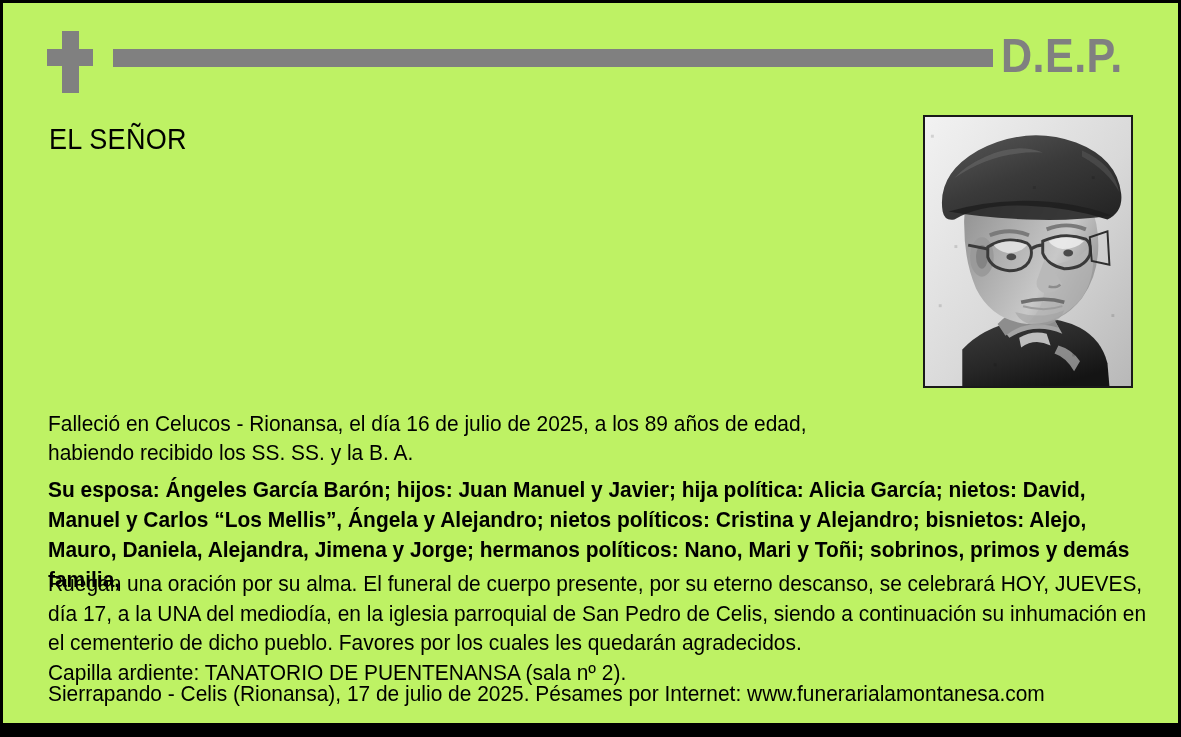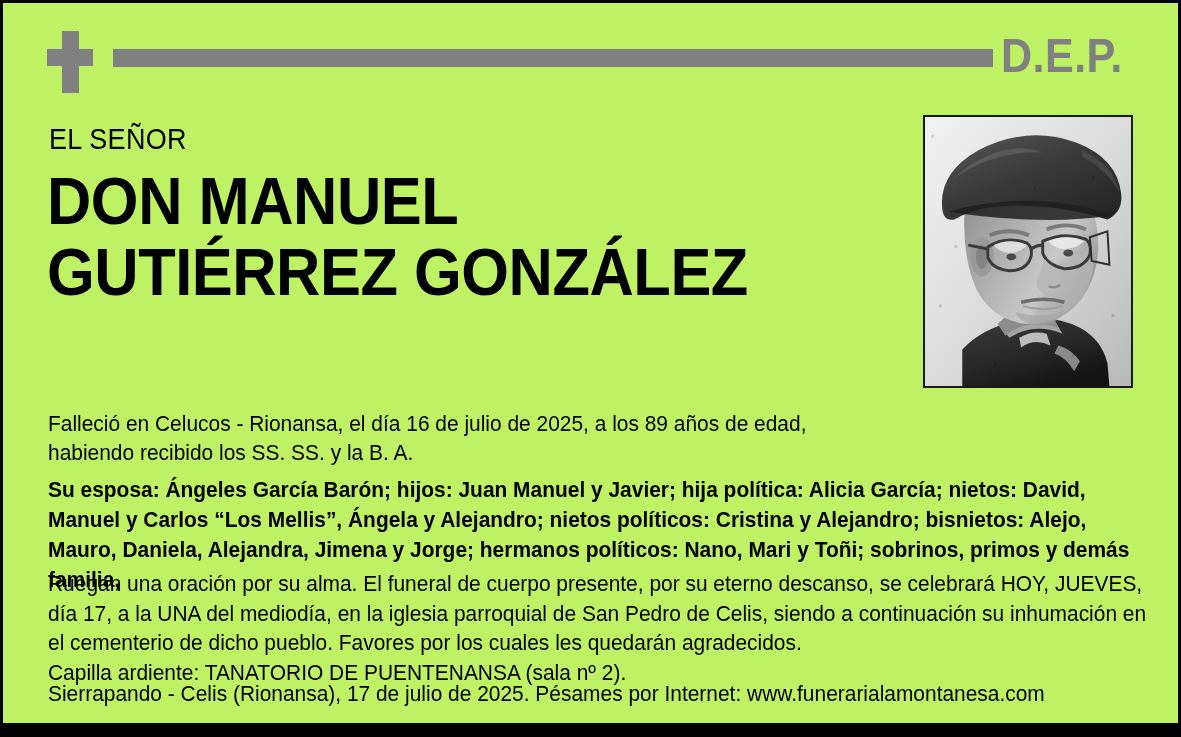--- a/index.html
+++ b/index.html
@@ -207,24 +207,20 @@
   <div class="inner">
 
     <div class="top-band">
       <div class="cross"></div>
       <div class="rule"></div>
       <div class="dep">D.E.P.</div>
     </div>
 
     <div class="el-senor">EL SEÑOR</div>
 
-    <div class="name-block">
-      <div class="name-line">DON MANUEL</div>
-      <div class="name-line">GUTIÉRREZ GONZÁLEZ</div>
-    </div>
 
 
     <div class="death-info">
       <div>Falleció en Celucos - Rionansa, el día 16 de julio de 2025, a los 89 años de edad,</div>
       <div>habiendo recibido los SS. SS. y la B. A.</div>
     </div>
 
     <div class="family">Su esposa: Ángeles García Barón; hijos: Juan Manuel y Javier; hija política: Alicia García; nietos: David, Manuel y Carlos “Los Mellis”, Ángela y Alejandro; nietos políticos: Cristina y Alejandro; bisnietos: Alejo, Mauro, Daniela, Alejandra, Jimena y Jorge; hermanos políticos: Nano, Mari y Toñi; sobrinos, primos y demás familia,</div>
 
     <div class="funeral">

